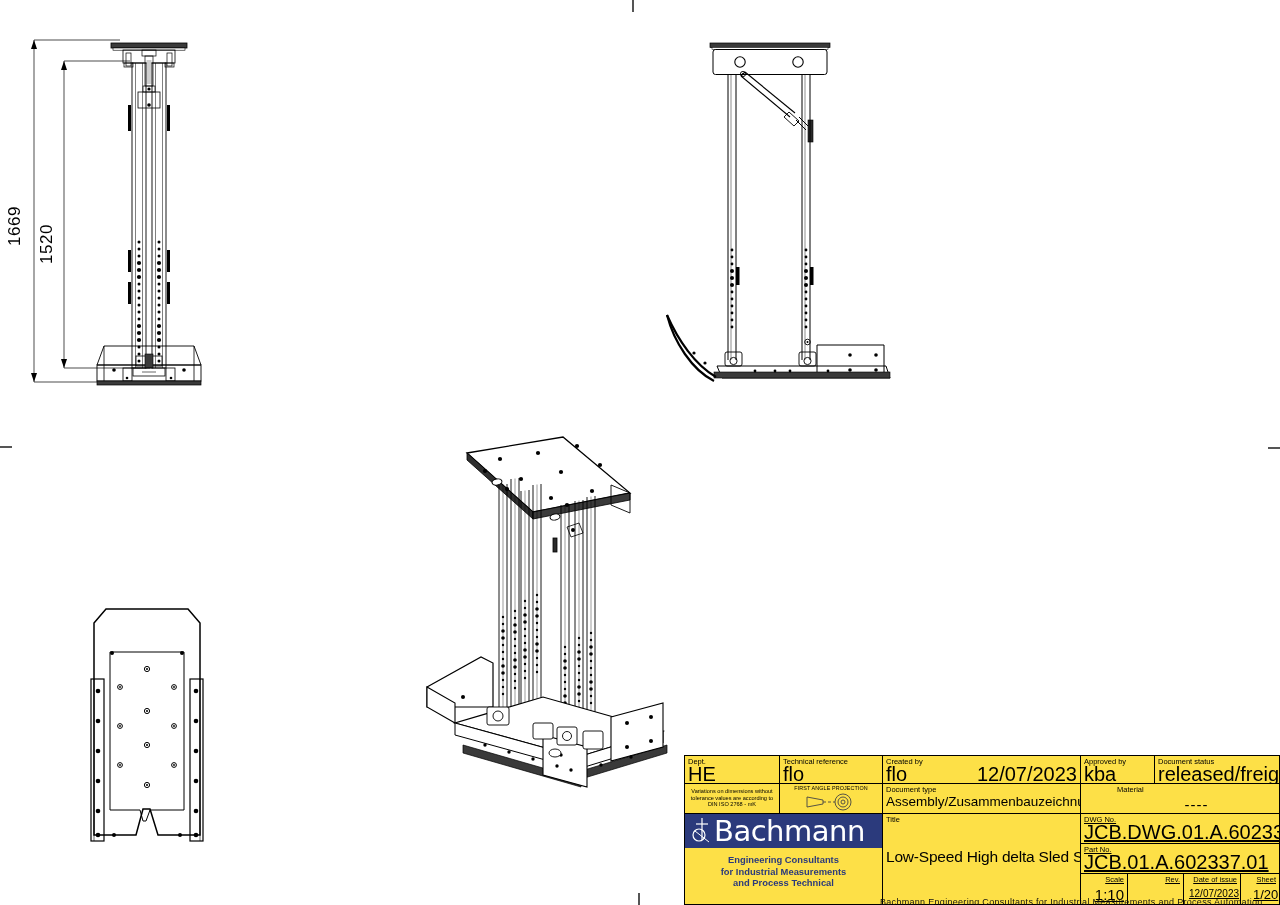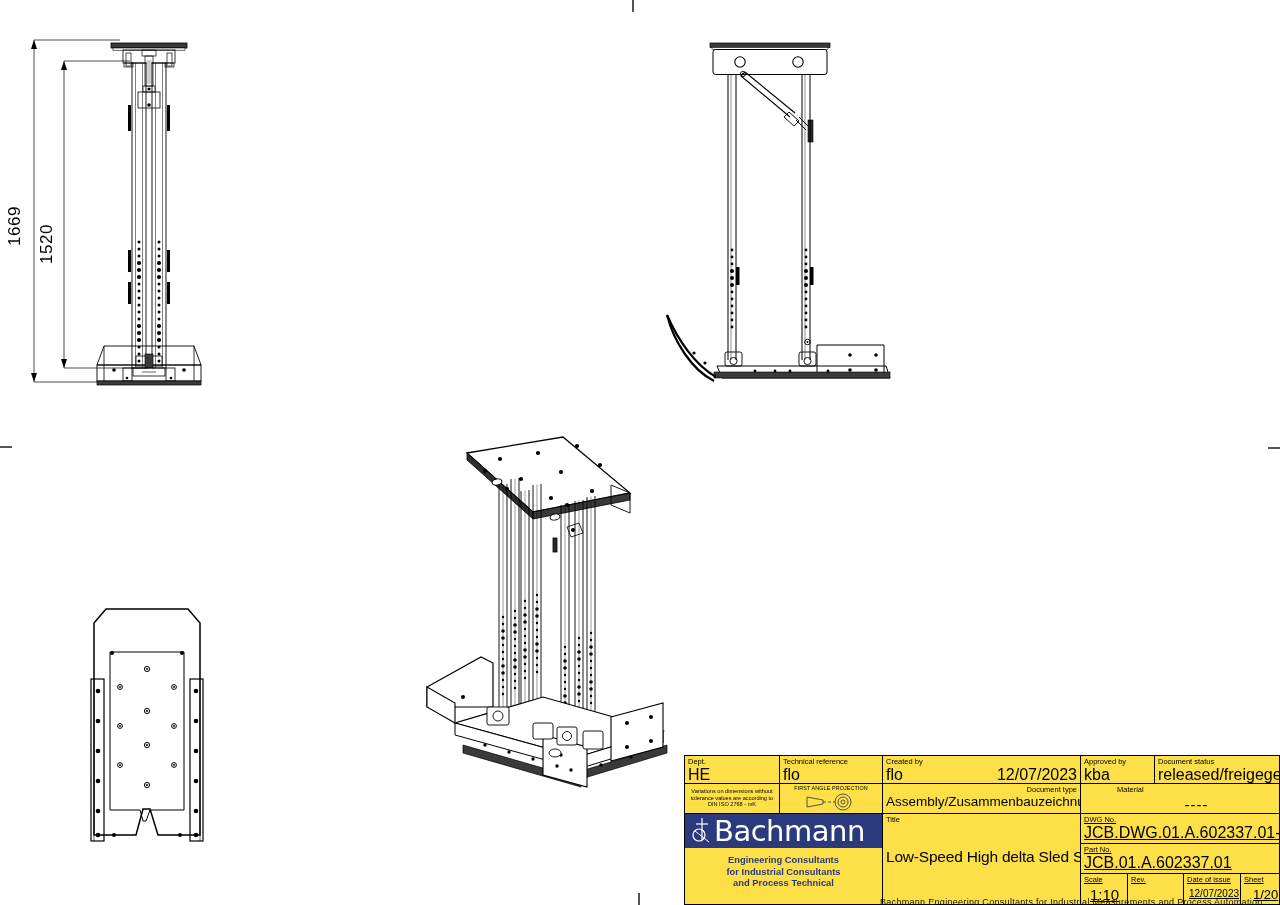--- a/index.html
+++ b/index.html
@@ -77,21 +77,21 @@
     overflow: hidden;
   }
   .cell + .cell { border-left: 1.2px solid #000; }
   .lbl {
     font-size: 7.5px;
     line-height: 9px;
     color: #000;
     font-family: "Liberation Sans", sans-serif;
   }
   .val {
-    font-size: 16px;
+    font-size: 20px;
     line-height: 17px;
     color: #000;
     font-family: "Liberation Sans", sans-serif;
     white-space: nowrap;
   }
   .val-sm { font-size: 13.5px; line-height: 15px; }
 
   
   #tb-dept        { width: 94px; }
   #tb-techref     { width: 103px; }
@@ -99,21 +99,21 @@
   #tb-approvedby  { width: 74px; }
   #tb-docstatus   { flex: 1; }
 
   .created-wrap { display: flex; align-items: baseline; }
   .created-wrap .cb-name { flex: 0 0 auto; }
   .created-wrap .cb-date { margin-left: auto; }
 
   
   #tb-tolerance   { width: 94px; }
   #tb-projection  { width: 103px; }
-  #tb-doctype     { width: 198px; text-align: right; }
+  #tb-doctype     { width: 198px; }
   #tb-material    { flex: 1; padding-left: 36px; }
   .tol-text {
     font-size: 5.6px;
     line-height: 6.6px;
     text-align: center;
     padding-top: 3px;
     color: #000;
   }
   .proj-label {
     font-size: 5.4px;
@@ -159,21 +159,21 @@
   .title-val {
     font-size: 15.5px;
     line-height: 18px;
     padding-top: 24px;
     white-space: nowrap;
     letter-spacing: -0.2px;
   }
 
   #tb-dwgno   { height: 30px; border-bottom: 1.2px solid #000; box-sizing: border-box; padding: 1px 3px; }
   #tb-partno  { height: 30px; border-bottom: 1.2px solid #000; box-sizing: border-box; padding: 1px 3px; }
-  #tb-bottom  { flex: 1; display: flex; }
+  #tb-bottom  { flex: 1; display: flex; text-align: right; }
   #tb-scale   { width: 46px; }
   #tb-rev     { width: 56px; }
   #tb-dateiss { width: 57px; }
   #tb-sheet   { flex: 1; }
   .bot-val { font-size: 15px; padding-top: 2px; padding-left: 6px; }
   .bot-val-sm { font-size: 10px; padding-top: 4px; padding-left: 2px; }
   .bot-val-sheet { font-size: 13px; padding-top: 3px; padding-left: 9px; }
 
   
   #bottom-strip {
@@ -751,21 +751,21 @@
               <line x1="13" y1="2" x2="13" y2="24"></line>
               <line x1="7" y1="8" x2="19" y2="8"></line>
               <circle cx="10" cy="19" r="6"></circle>
               <path d="M6 15 L20 26" stroke-width="1"></path>
             </g>
           </svg>
           <span class="logo-word">Bachmann</span>
         </div>
         <div class="logo-tag">
           <div>Engineering Consultants</div>
-          <div>for Industrial Consultants</div>
+          <div>for Industrial Measurements</div>
           <div>and Process Technical</div>
         </div>
       </div>
 
       <div class="cell" id="tb-title">
         <div class="lbl">Title</div>
         <div class="title-val">Low-Speed High delta Sled System</div>
       </div>
 
       <div class="cell" id="tb-right">

